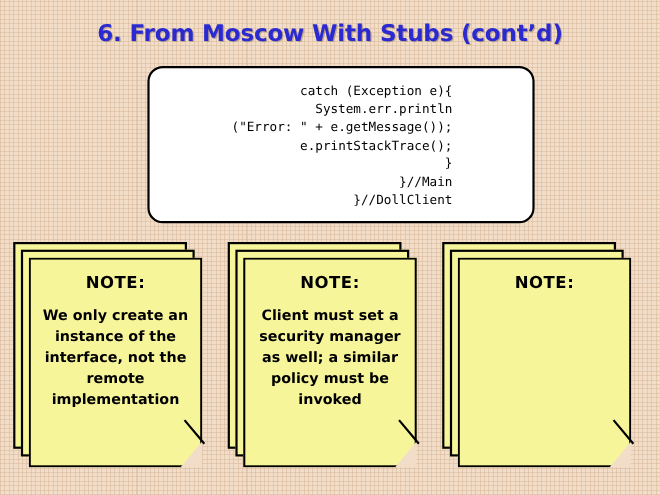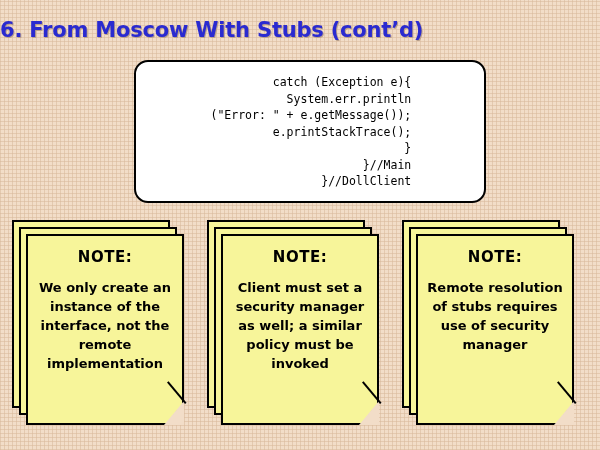--- a/index.html
+++ b/index.html
@@ -22,20 +22,21 @@
       repeating-linear-gradient(0deg, rgba(216,185,155,0.55) 0px, rgba(216,185,155,0.55) 1px, rgba(0,0,0,0) 1px, rgba(0,0,0,0) 4px),
       repeating-linear-gradient(90deg, rgba(216,185,155,0.55) 0px, rgba(216,185,155,0.55) 1px, rgba(0,0,0,0) 1px, rgba(0,0,0,0) 4px);
     pointer-events: none;
   }
 
   #slide-title {
     position: absolute;
     top: 18px;
     left: 0;
     width: 600px;
+    text-align: center;
     color: #2a2ad0;
     font-family: "DejaVu Sans", sans-serif;
     font-weight: bold;
     font-size: 21px;
     letter-spacing: -0.2px;
     text-shadow: 1px 1px 0 #b9a18c;
   }
 
   #code-box {
     position: absolute;
@@ -175,17 +176,16 @@
   <div class="fold"></div>
   <div class="fold-line"></div>
 </div>
 
 <div class="note-stack s3">
   <div class="sheet back2"></div>
   <div class="sheet back1"></div>
   <div class="sheet front"></div>
   <div class="note-inner">
     <div class="note-head">NOTE:</div>
-    <div class="note-body">Remote resolution of stubs requires use of security manager</div>
   </div>
   <div class="fold"></div>
   <div class="fold-line"></div>
 </div>
 
 </body></html>

